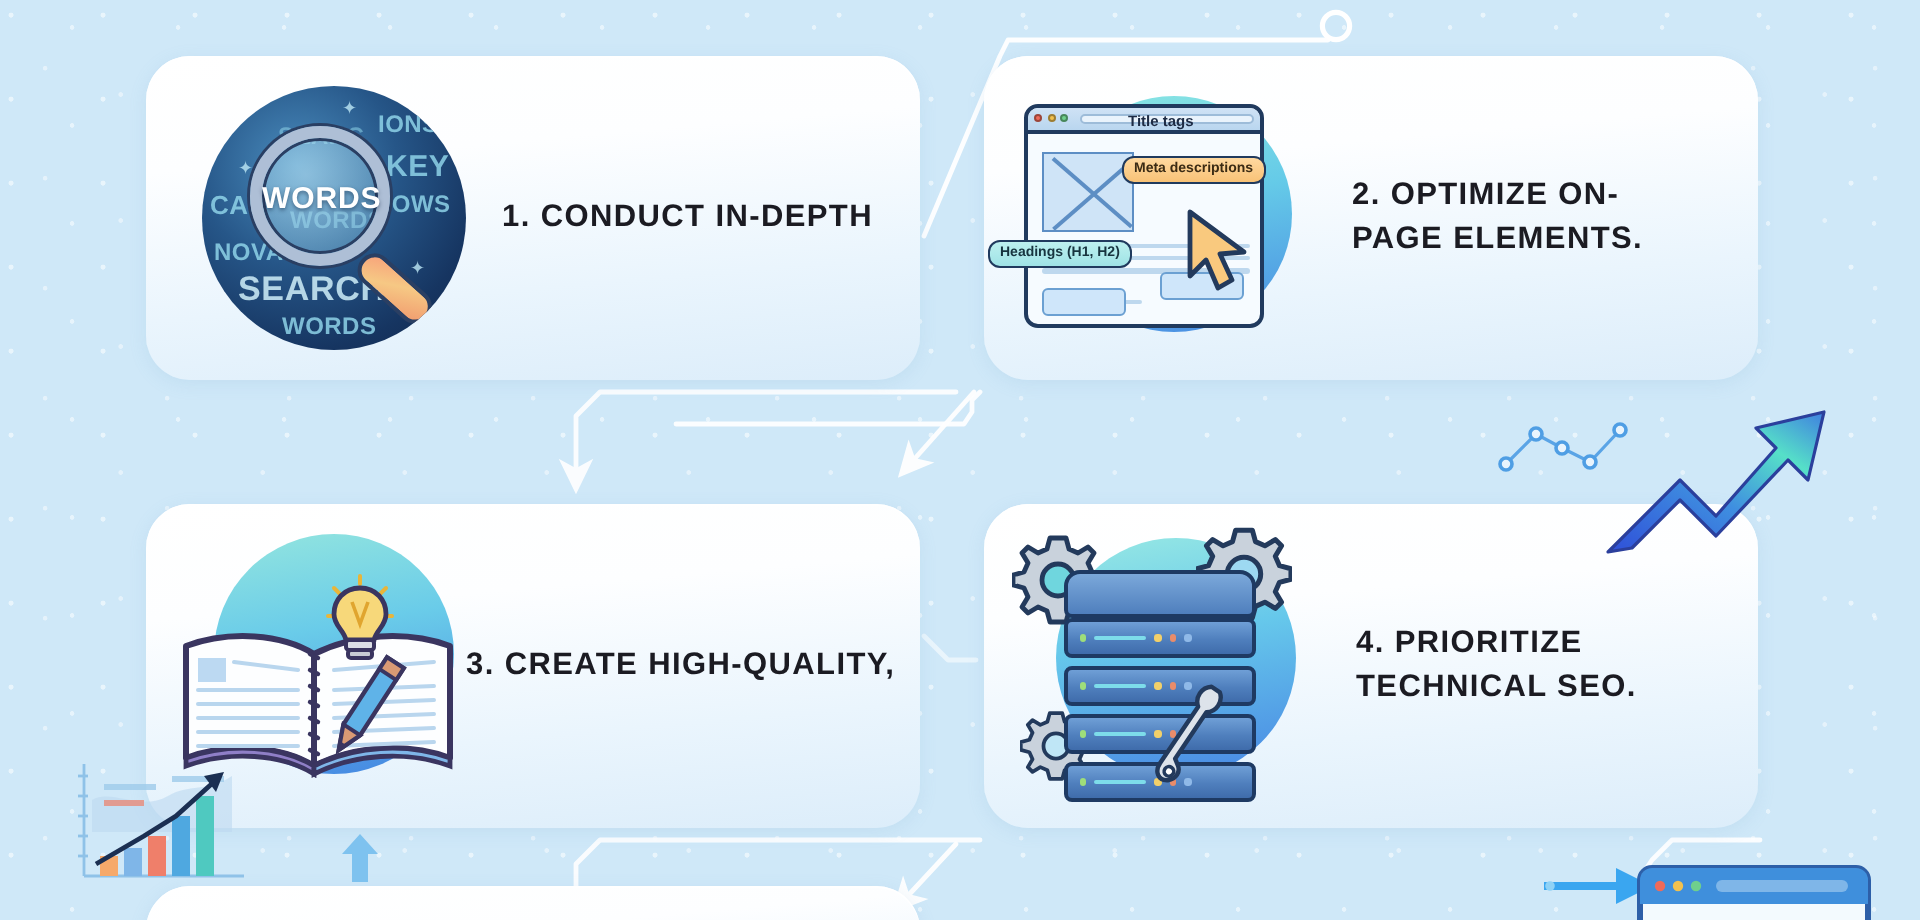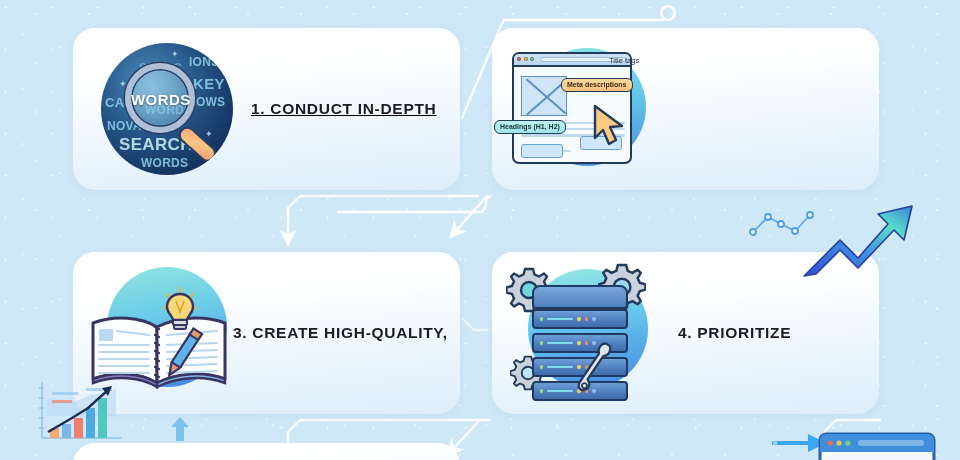--- a/index.html
+++ b/index.html
@@ -44,21 +44,21 @@
   }
   .label{
     font-weight:bold;
     color:#1b1b22;
     text-transform:uppercase;
     letter-spacing:.045em;
     line-height:1.42;
   }
 
   
-  #card1{ left:73px;  top:28px;  width:387px; height:162px;text-decoration:underline; }
+  #card1{ left:73px;  top:28px;  width:387px; height:162px; }
   #card2{ left:492px; top:28px;  width:387px; height:162px; }
   #card3{ left:73px;  top:252px; width:387px; height:162px; }
   #card4{ left:492px; top:252px; width:387px; height:162px; }
   #card5{ left:73px;  top:443px; width:387px; height:90px; }
 
   #card1 .art{ width:140px; height:140px; margin-left:22px; }
   #card1 .label{ font-size:15.5px; margin-left:16px;text-align:center; }
   #card2 .art{ width:150px; height:135px; margin-left:14px; }
   #card2 .label{ font-size:15.5px; margin-left:20px; }
   #card3 .art{ width:150px; height:140px; margin-left:10px; }
@@ -127,21 +127,21 @@
   .thumb:before,.thumb:after{
     content:""; position:absolute; left:-1px; top:50%; width:148%; height:1.6px; background:#5d8ec4;
     transform-origin:center;
   }
   .thumb:before{ transform:rotate(41deg) translateX(-1px); width:118%;}
   .thumb:after{ transform:rotate(-41deg) translateX(-1px); width:118%;}
   .lines{ position:absolute; }
   .lines i{ display:block; height:2.4px; border-radius:2px; background:#bed8ee; margin-bottom:4px; }
   .tt{
     position:absolute; left:58px; top:14px;
-    font-size:7.5px; font-weight:normal; color:#1d2b44; white-space:nowrap;margin-left:45px;
+    font-size:7.5px; font-weight:bold; color:#1d2b44; white-space:nowrap;
   }
   .badge{
     position:absolute; font-size:7px; font-weight:bold; white-space:nowrap;
     border-radius:6px; padding:2.5px 5px; border:1.6px solid #203a5e;
   }
   .badge.meta{ left:55px; top:36px; background:linear-gradient(180deg,#ffd9a0,#f8c277); color:#3b2b14; }
   .badge.head{ left:-12px; top:78px; background:linear-gradient(180deg,#bdf0ef,#9fe3e6); color:#17343f; }
   .blkbox{ position:absolute; border:1.6px solid #6ba0d2; background:#cfe6fa; border-radius:3px;}
   .cursor{
     position:absolute; left:86px; top:62px; width:0; height:0;
@@ -272,20 +272,24 @@
           <div class="blkbox" style="left:7px;top:90px;width:42px;height:14px;"></div>
         </div>
         <div class="tt">Title tags</div>
         <div class="badge meta">Meta descriptions</div>
         <div class="badge head">Headings (H1, H2)</div>
         <div class="cursor">
           <svg width="42" height="46" viewBox="0 0 42 46">
             <path d="M3,2 L3,34 L11,26 L17,40 L24,36 L18,23 L30,22 Z" fill="#f9c97e" stroke="#233a5c" stroke-width="2.4" stroke-linejoin="round"></path>
           </svg>
         </div>
+      </div>
+      <div class="label">
+        <span class="ln">2. OPTIMIZE ON-</span>
+        <span class="ln">PAGE ELEMENTS.</span>
       </div>
     </div>
   </div>
 
   <div class="card" id="card3">
     <div class="inner">
       <div class="art">
         <div class="circbg"></div>
         <svg class="book" viewBox="0 0 140 78">
           <path d="M4,12 C26,4 52,6 68,16 L68,72 C52,62 26,60 4,68 Z" fill="#fdfeff" stroke="#3a3560" stroke-width="3" stroke-linejoin="round"></path>
@@ -391,20 +395,21 @@
         </div>
         <div class="server" style="top:22px;border-radius:8px 8px 4px 4px;height:24px;background:linear-gradient(180deg,#7ba8da,#4f7fbd);"></div>
 
         <svg class="wrench" viewBox="0 0 20 58">
           <path d="M6,2 C2,5 2,11 6,14 L6,48 C6,53 10,56 14,53 C17,50 17,46 14,44 L11,42 L11,14 C15,11 15,5 11,2 Z" fill="#dde3ea" stroke="#233a5c" stroke-width="2.2" stroke-linejoin="round"></path>
           <circle cx="12" cy="49" r="2.4" fill="#ffffff" stroke="#233a5c" stroke-width="1.8"></circle>
         </svg>
       </div>
       <div class="label">
         <span class="ln">4. PRIORITIZE</span>
+        <span class="ln">TECHNICAL SEO.</span>
       </div>
     </div>
   </div>
 
   <div class="card" id="card5"></div>
 
   <svg class="deco" id="barchart" viewBox="0 0 90 66">
     <g stroke="#8fc2e8" stroke-width="1.4">
       <line x1="6" y1="4" x2="6" y2="60"></line>
       <line x1="6" y1="60" x2="86" y2="60"></line>

